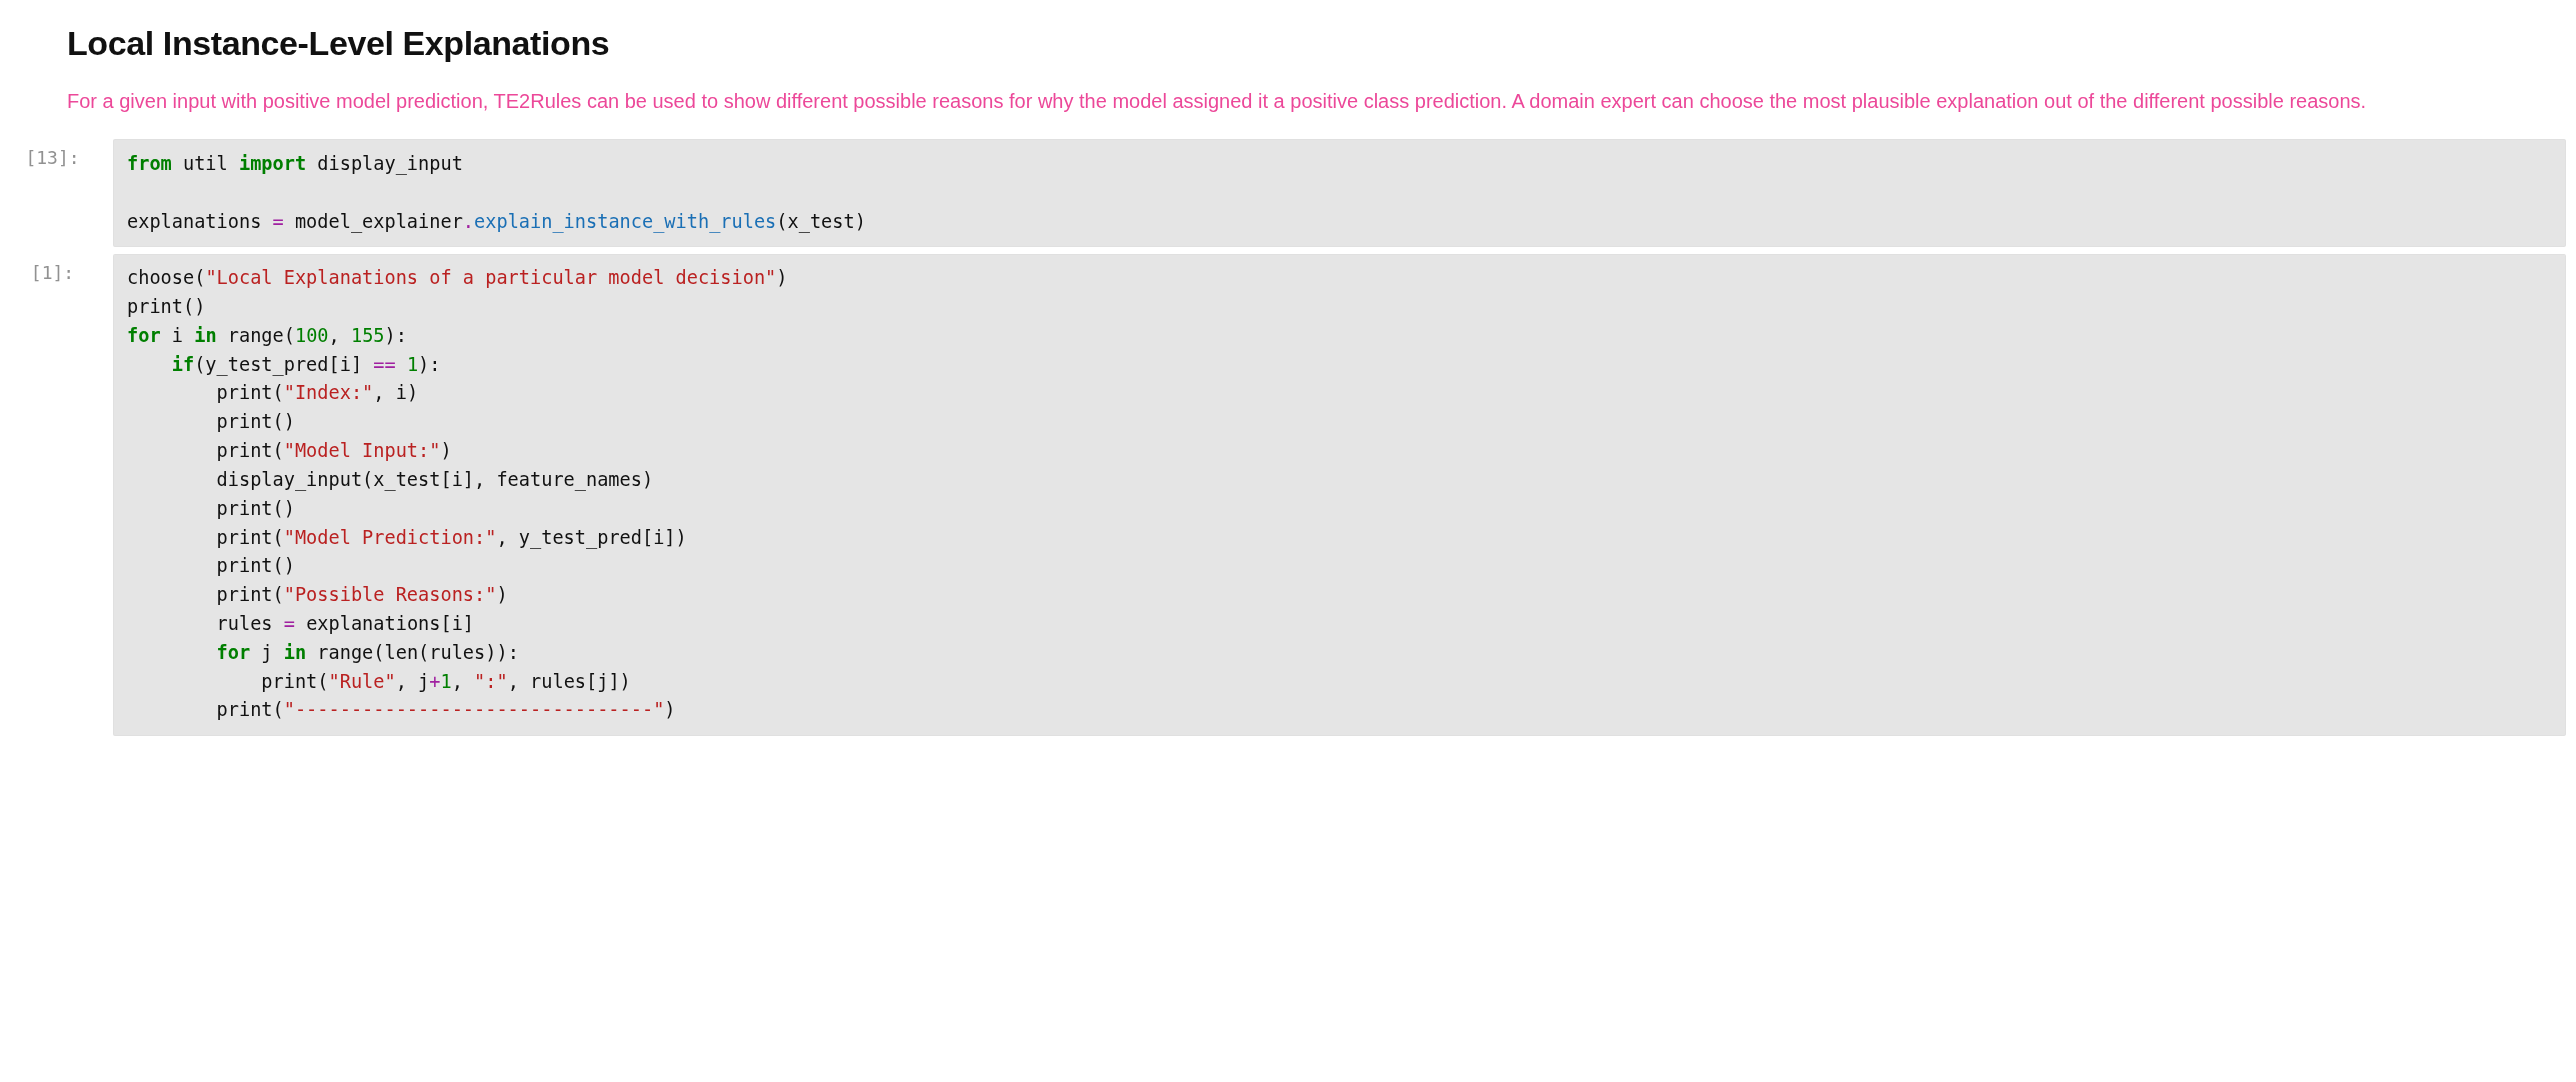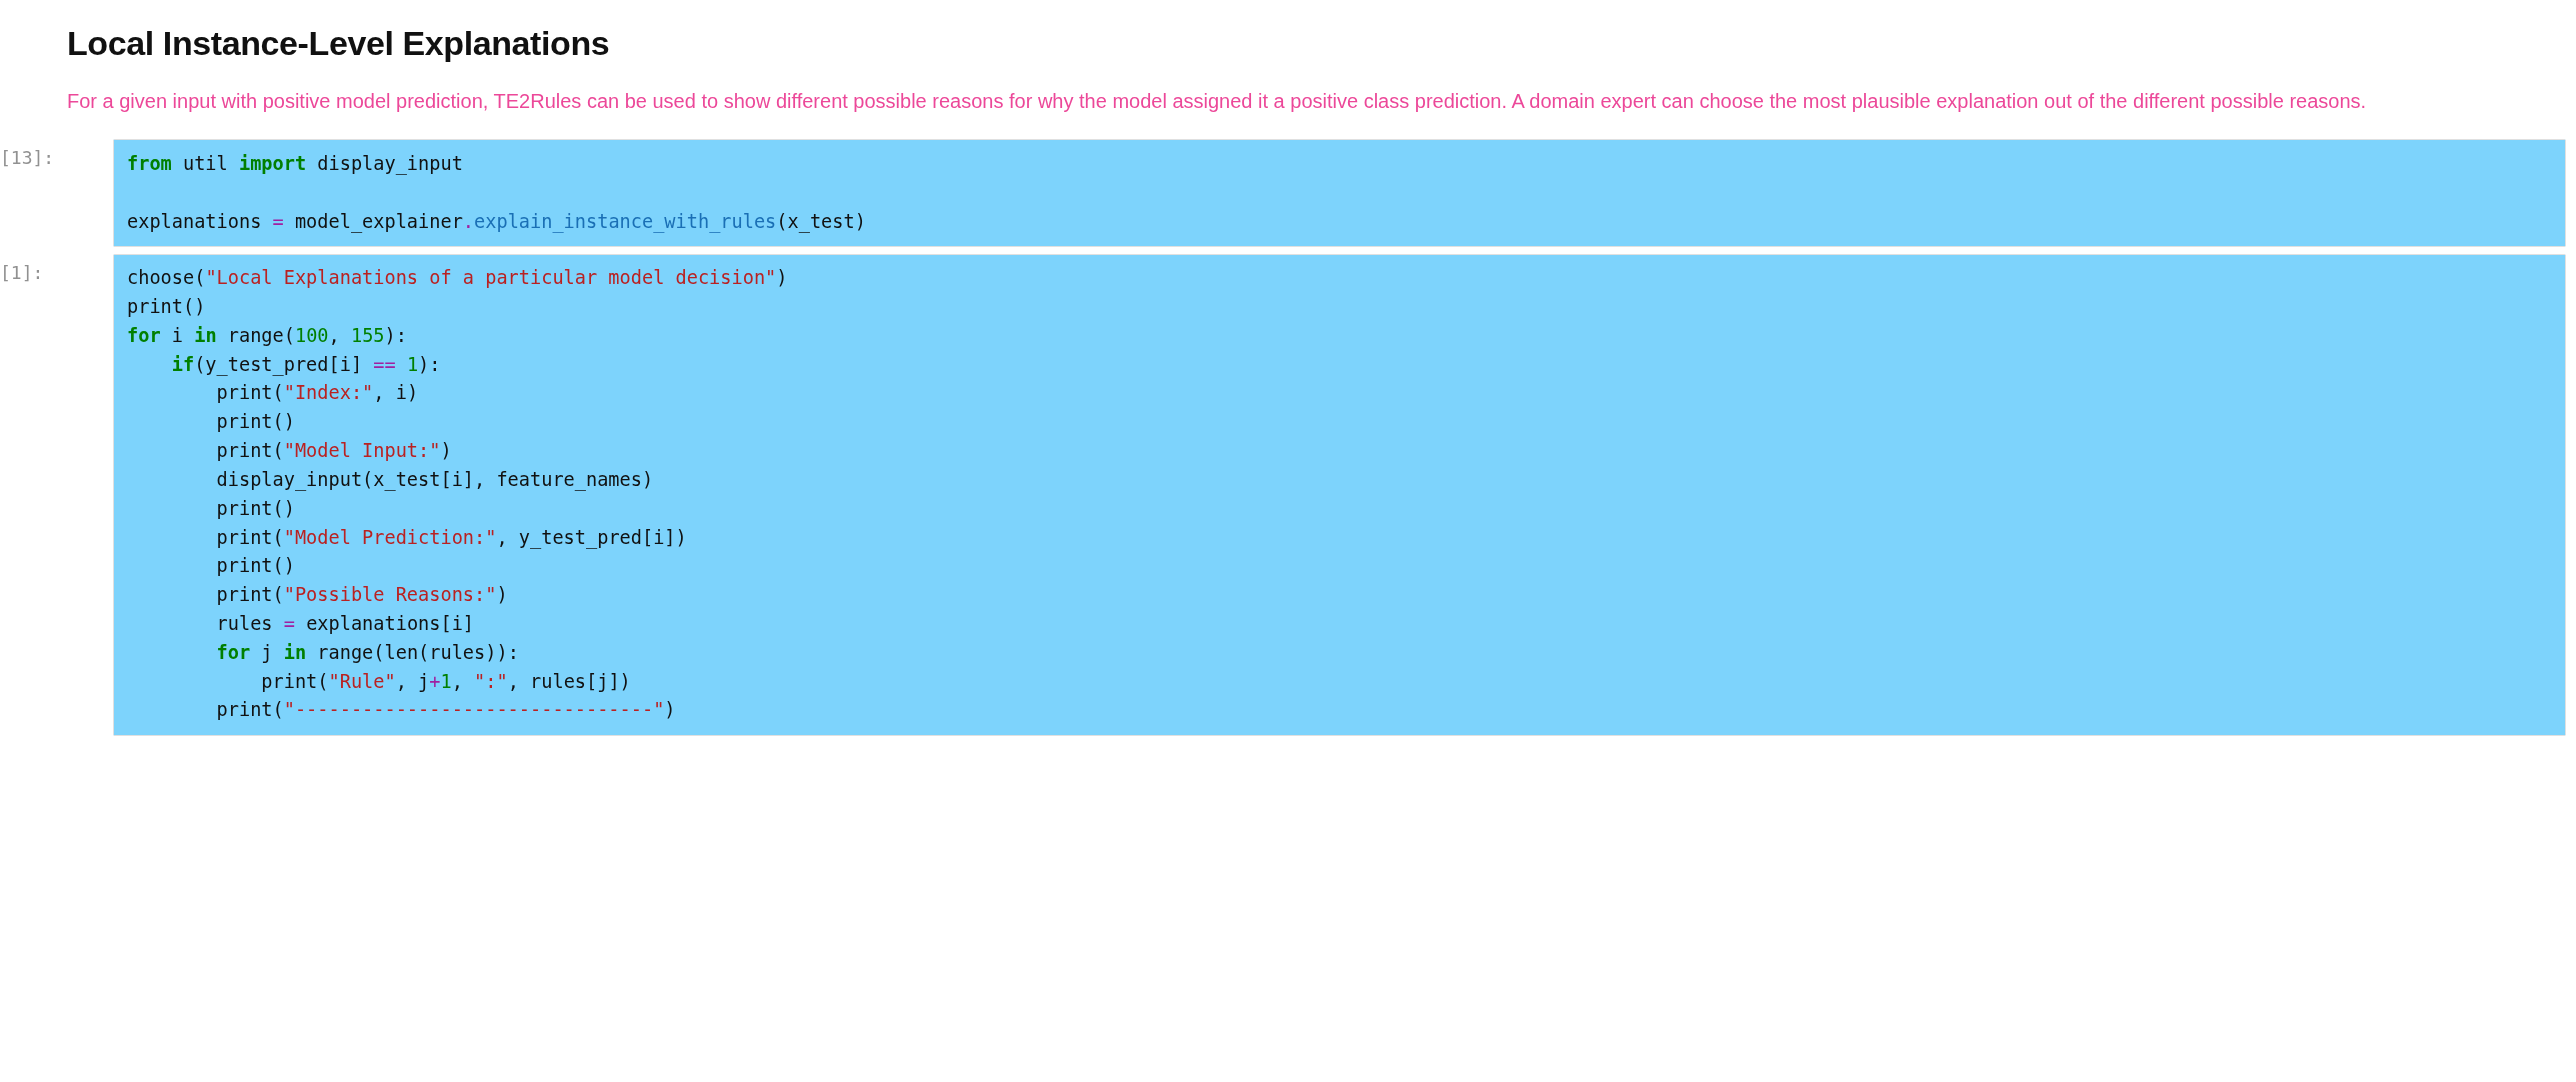--- a/index.html
+++ b/index.html
@@ -33,29 +33,29 @@
   }
   .code-cell {
     display: flex;
     align-items: flex-start;
     margin: 0 0 6.5px 0;
     padding: 0 9.7px 0 0;
   }
   .prompt {
     width: 113px;
     flex-shrink: 0;
-    text-align: left;
+    text-align: center;
     padding: 8px 8px 0 0;
     font-family: "SF Mono", ui-monospace, Menlo, Consolas, monospace;
     font-size: 18px;
     color: #919191;
   }
   .input-area {
     flex: 1;
-    background: #7dd3fc;
+    background: #e5e5e5;
     border: 0.8px solid #e0e0e0;
     border-radius: 1.6px;
     padding: 9.7px 13px 9.7px 13px;
     overflow-x: auto;
   }
   pre {
     margin: 0;
     font-family: "SF Mono", ui-monospace, Menlo, Consolas, monospace;
     font-size: 18.6px;
     line-height: 1.55;

